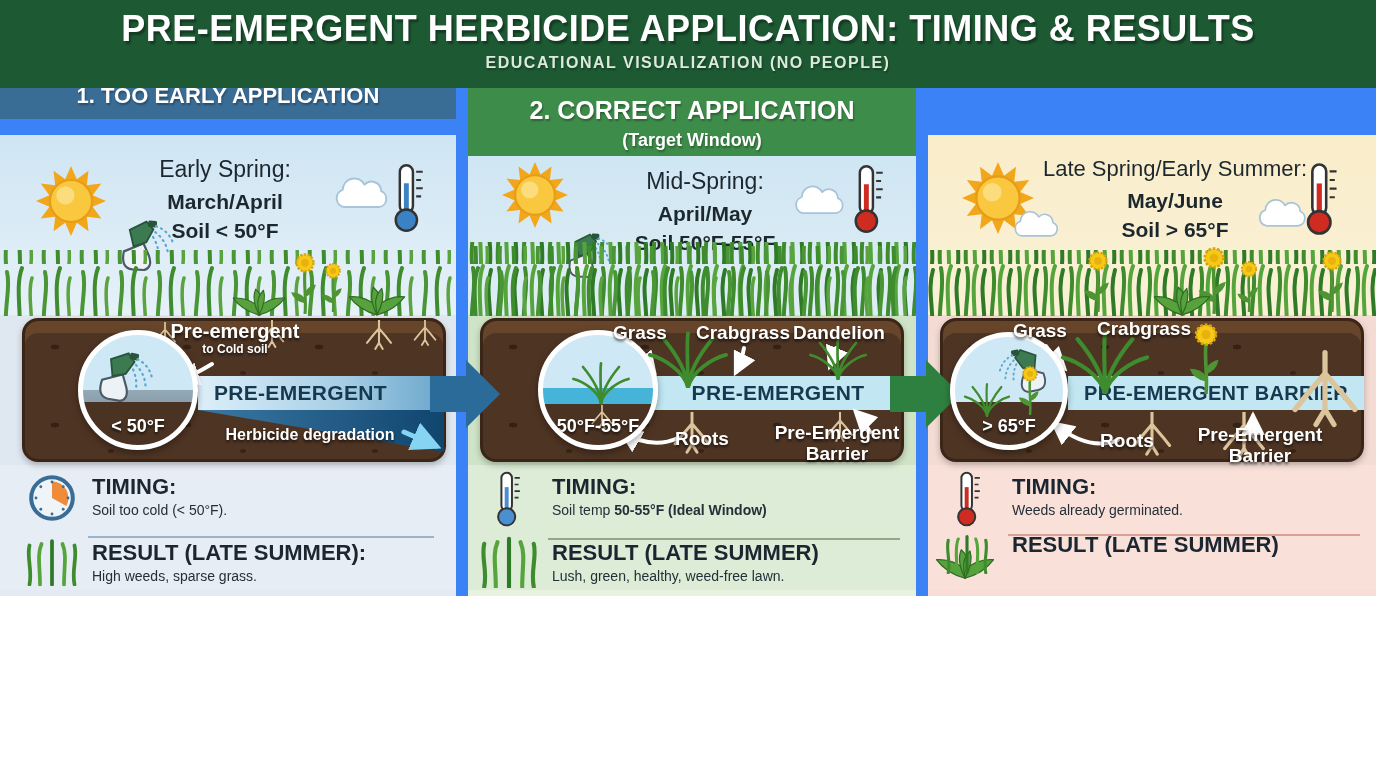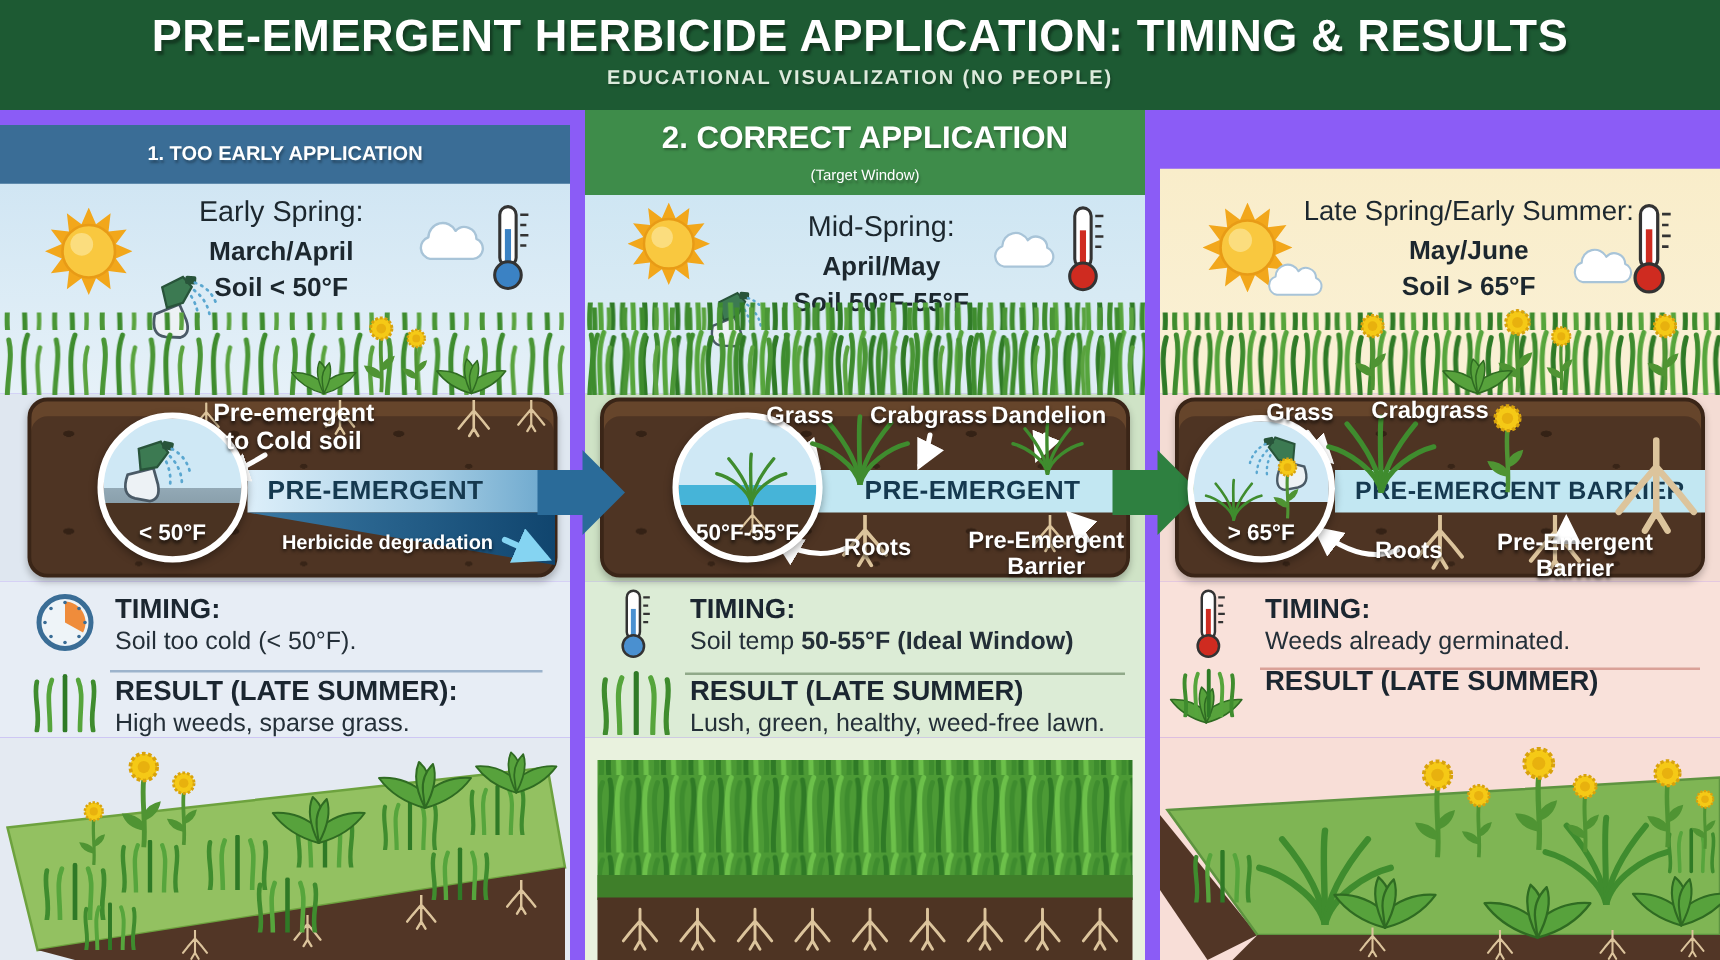--- a/index.html
+++ b/index.html
@@ -1,17 +1,17 @@
 <!DOCTYPE html>
 <html><head>
 <meta charset="utf-8">
 <style>
   *{margin:0;padding:0;box-sizing:border-box}
   body{background:#fff;font-family:"Liberation Sans",sans-serif}
-  #page{position:relative;width:1376px;height:768px;overflow:hidden;background:#8b5cf6}
+  #page{position:relative;width:1376px;height:596px;overflow:hidden;background:#3b82f6}
   .bg{position:absolute;z-index:0}
   .banner{position:absolute;left:0;top:0;width:1376px;height:88px;background:#1d5a33;z-index:2;text-align:center;color:#fff}
   .banner .t{font-size:36px;font-weight:800;letter-spacing:.5px;padding-top:8px;text-shadow:2px 3px 2px rgba(0,0,0,.35)}
   .banner .s{font-size:16px;font-weight:700;color:#dcead c;color:#dceadc;letter-spacing:1.5px;margin-top:4px;text-shadow:1px 2px 2px rgba(0,0,0,.3)}
   .colhead{position:absolute;z-index:1;color:#fff;font-weight:800;text-align:center;text-shadow:1px 2px 2px rgba(0,0,0,.3)}
   .panel{position:absolute;z-index:1;background-color:#4e3423;border:3px solid #3a2517;border-radius:16px;
     background-image:radial-gradient(ellipse 7px 4px at 30px 26px, rgba(26,15,7,.5) 60%, transparent 66%),
                      radial-gradient(ellipse 5px 3px at 86px 52px, rgba(26,15,7,.42) 60%, transparent 66%),
                      radial-gradient(ellipse 4px 3px at 58px 64px, rgba(26,15,7,.38) 60%, transparent 66%);
     background-size:132px 78px;
@@ -20,21 +20,21 @@
   svg.art{position:absolute;left:0;top:0;z-index:3;pointer-events:none}
   svg.icon{position:absolute;z-index:3}
   .circle{position:absolute;z-index:4;border:5px solid #fff;border-radius:50%;overflow:hidden;box-shadow:0 3px 7px rgba(0,0,0,.35)}
   .circle .inner-icon{position:absolute}
   .lbl{position:absolute;z-index:5}
   .wlbl{color:#fff;font-weight:800;text-shadow:0 2px 3px rgba(0,0,0,.7);text-align:center}
   .season{position:absolute;z-index:2;text-align:center;color:#1c272e}
   .season .t{font-size:23px;font-weight:400;margin-bottom:4px}
   .season .l{font-size:21px;font-weight:600;line-height:29px}
   .info-label{font-size:22px;font-weight:700;color:#1b2630}
-  .info-text{font-size:20px;color:#242f38}
+  .info-text{font-size:14px;color:#242f38}
   .divider{position:absolute;z-index:2;height:2px}
   .flip{transform:scaleX(-1)}
   .clab{position:absolute;bottom:8px;left:0;width:100%;font-size:18px}
 </style>
 </head>
 <body>
 
 <svg width="0" height="0" style="position:absolute" aria-hidden="true">
 <defs>
   <pattern id="grassP" width="26" height="66" patternUnits="userSpaceOnUse">
@@ -155,26 +155,26 @@
   <div class="bg" style="left:928px;top:465px;width:448px;height:125px;background:#f9e1da"></div>
   <div class="bg" style="left:0;top:590px;width:456px;height:178px;background:#e4eaf2"></div>
   <div class="bg" style="left:468px;top:590px;width:448px;height:178px;background:#e9f2de"></div>
   <div class="bg" style="left:928px;top:590px;width:448px;height:178px;background:#f8ded7"></div>
 
   <header class="banner">
     <div class="t">PRE-EMERGENT HERBICIDE APPLICATION: TIMING &amp; RESULTS</div>
     <div class="s">EDUCATIONAL VISUALIZATION (NO PEOPLE)</div>
   </header>
 
-  <div class="colhead" style="left:0;top:100px;width:456px;height:47px;background:#3a6d96;font-size:16px;line-height:47px">
+  <div class="colhead" style="left:0;top:72px;width:456px;height:47px;background:#3a6d96;font-size:22px;line-height:47px">
     <span>1. TOO EARLY APPLICATION</span>
   </div>
   <div class="colhead" style="left:468px;top:88px;width:448px;height:68px;background:#3e8c4a;font-size:25px;line-height:30px;padding-top:7px">
     <div>2. CORRECT APPLICATION</div>
-    <div style="font-size:12px;font-weight:400">(Target Window)</div>
+    <div style="font-size:18px;font-weight:700">(Target Window)</div>
   </div>
 
   <div class="season" style="left:100px;top:156px;width:250px">
     <div class="t">Early Spring:</div>
     <div class="l">March/April</div>
     <div class="l">Soil &lt; 50°F</div>
   </div>
   <div class="season" style="left:590px;top:168px;width:230px">
     <div class="t">Mid-Spring:</div>
     <div class="l">April/May</div>
@@ -382,21 +382,21 @@
     <svg class="inner-icon" style="left:8px;top:44px" width="48" height="36">
         <use href="#sym-crabgrass"></use>
       </svg>
     <svg class="inner-icon" style="left:62px;top:28px" width="26" height="50">
         <use href="#sym-dandelion"></use>
       </svg>
     <div class="clab wlbl">&gt; 65°F</div>
   </div>
 
   <div class="lbl wlbl" style="left:150px;top:320px;width:170px;font-size:20px">Pre-emergent</div>
-  <div class="lbl wlbl" style="left:150px;top:342px;width:170px;font-size:20px">to Cold soil</div>
+  <div class="lbl wlbl" style="left:150px;top:342px;width:170px;font-size:12px">to Cold soil</div>
   <div class="lbl wlbl" style="left:200px;top:426px;width:220px;font-size:16px">Herbicide degradation</div>
 
   <div class="lbl wlbl" style="left:600px;top:322px;width:80px;font-size:19px">Grass</div>
   <div class="lbl wlbl" style="left:690px;top:322px;width:106px;font-size:19px">Crabgrass</div>
   <div class="lbl wlbl" style="left:786px;top:322px;width:106px;font-size:19px">Dandelion</div>
   <div class="lbl wlbl" style="left:660px;top:428px;width:84px;font-size:19px">Roots</div>
   <div class="lbl wlbl" style="left:762px;top:422px;width:150px;font-size:19px">Pre-Emergent</div>
   <div class="lbl wlbl" style="left:762px;top:443px;width:150px;font-size:19px">Barrier</div>
 
   <div class="lbl wlbl" style="left:1000px;top:320px;width:80px;font-size:19px">Grass</div>

